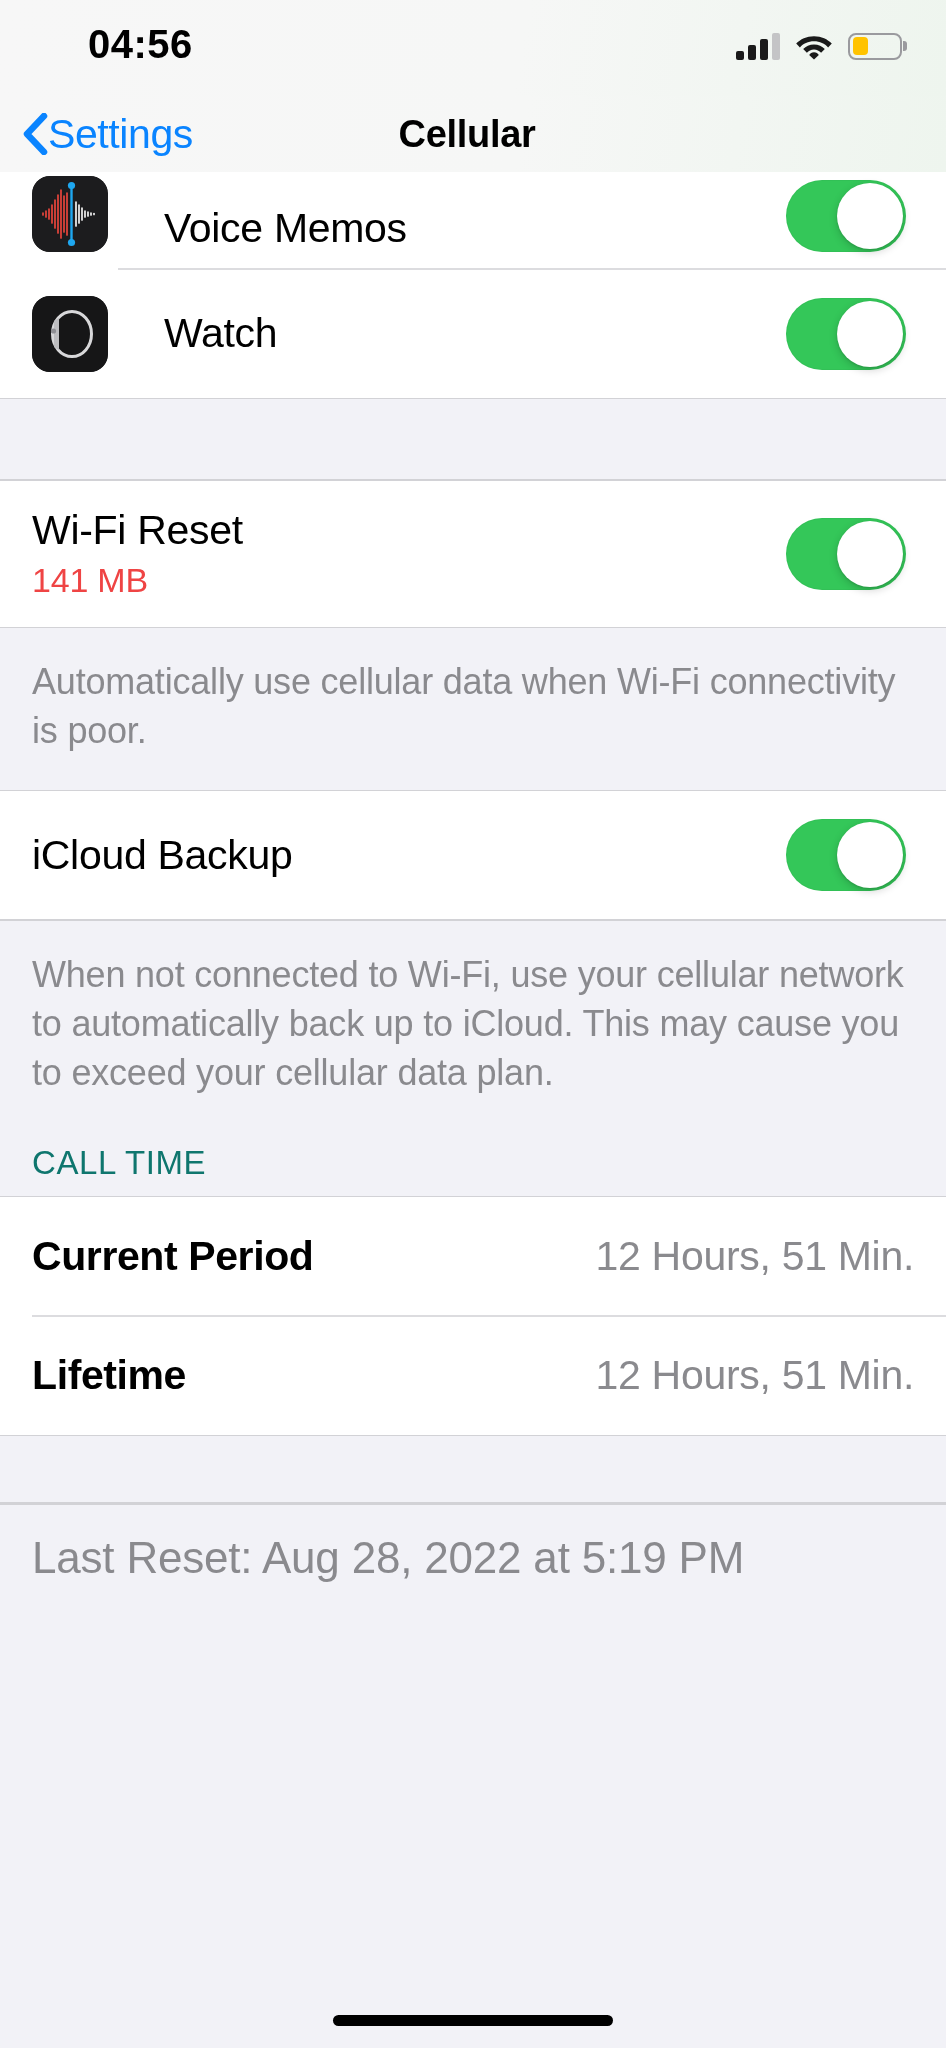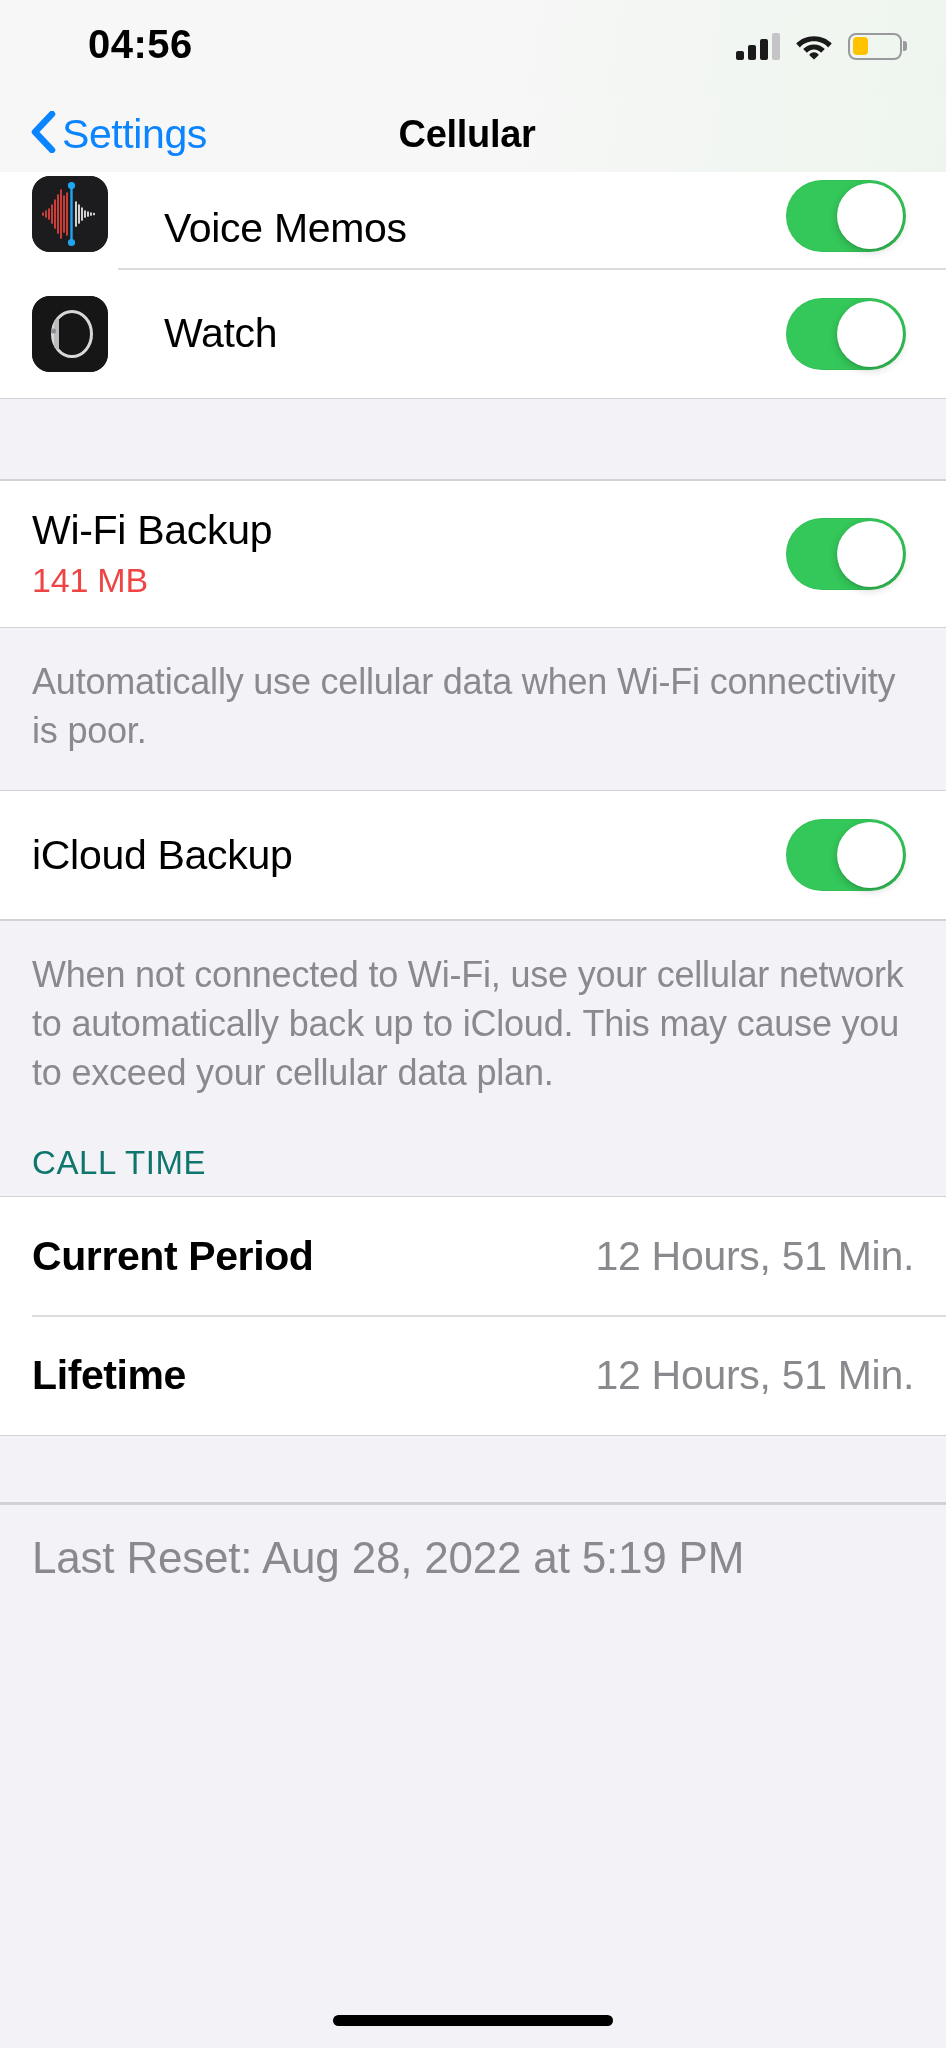--- a/index.html
+++ b/index.html
@@ -50,22 +50,22 @@
     border-radius:0 3px 3px 0;
   }
 
   
   .nav-bar{
     position:relative; height:76px;
     background:linear-gradient(100deg,#f7f7f7 0%,#f6f7f6 55%,#eef5ee 100%);
     display:flex; align-items:center;
   }
   .nav-back{
-    display:flex; gap:6px;
-    padding-left:30px; cursor:pointer;
+    display:flex; align-items:center; 
+    padding-left:22px; cursor:pointer;
   }
   .chev{ width:26px; height:42px; flex:none; }
   .nav-back-label{ font-size:41px; color:#0A84FF; letter-spacing:-0.4px; }
   .nav-title{
     position:absolute; left:0; right:12px; text-align:center;
     font-size:38px; font-weight:bold; color:#000; letter-spacing:-0.3px;
     pointer-events:none;
   }
 
   
@@ -251,21 +251,21 @@
 
     </div>
 
     <div class="hairline"></div>
     <div class="gap" style="height:80px"></div>
     <div class="hairline"></div>
 
     <div class="group">
       <div class="set-row" style="height:146px">
         <div class="text">
-          <div class="set-title">Wi-Fi Backup</div>
+          <div class="set-title">Wi-Fi Reset</div>
           <div class="set-sub">141 MB</div>
         </div>
         <div class="toggle">
             <div class="knob"></div>
           </div>
       </div>
     </div>
     <div class="hairline"></div>
     <div class="footer-text">Automatically use cellular data when Wi-Fi connectivity is poor.</div>
     <div class="hairline"></div>

